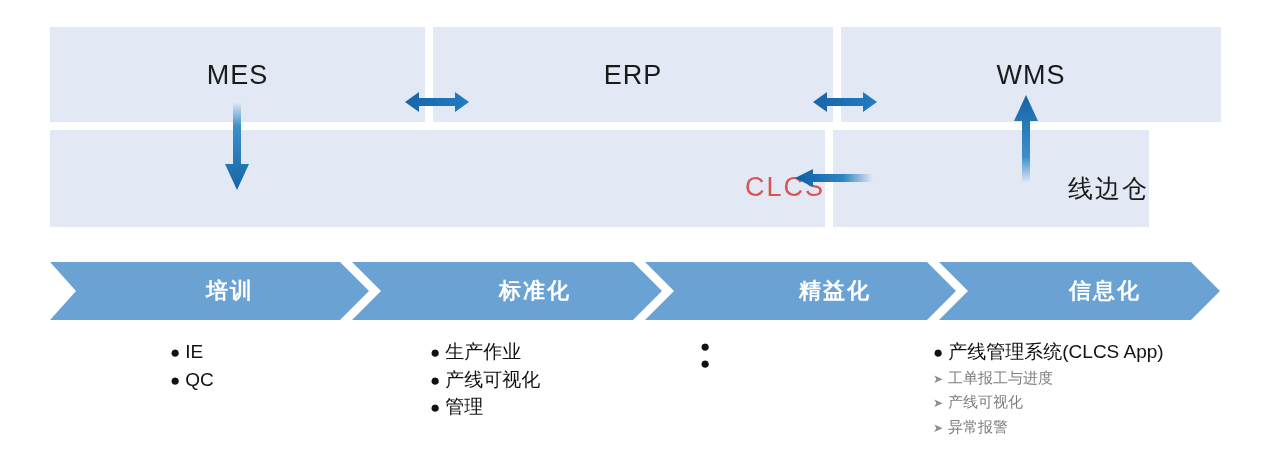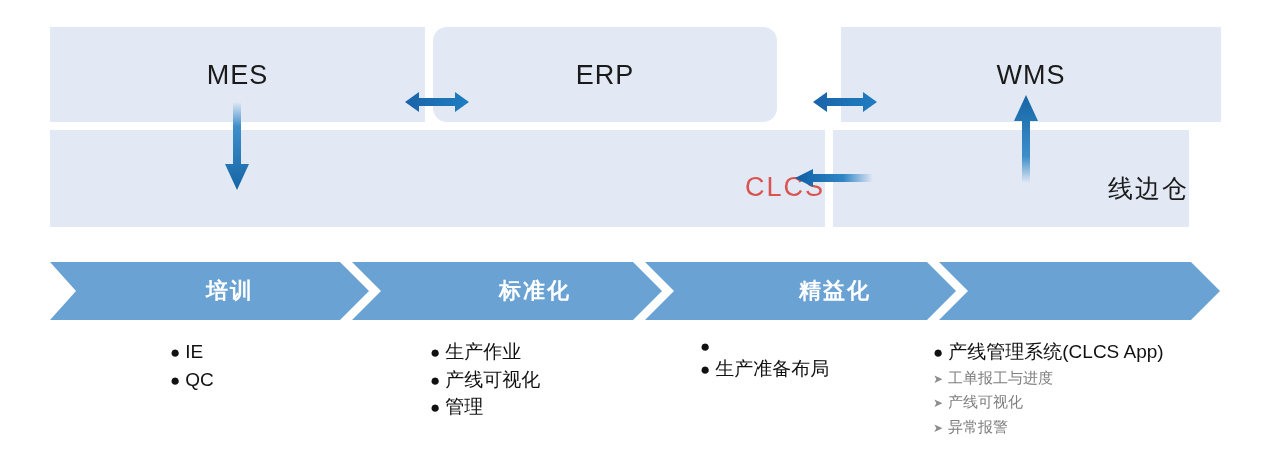--- a/index.html
+++ b/index.html
@@ -26,25 +26,25 @@
   .panel {
     position: absolute;
     background: #e2e8f4;
   }
   
   .panel.r1 { top: 0; height: 95px; }
   
   .panel.r2 { top: 103px; height: 97px; }
 
   .p-mes  { left: 0;   width: 375px; }
-  .p-erp  { left: 383px; width: 344px; border-radius: 14px; }
+  .p-erp  { left: 383px; width: 400px; }
   .p-wms  { left: 791px; width: 380px; }
 
   .p-clcs { left: 0;   width: 775px; }
-  .p-wip  { left: 783px; width: 356px; }
+  .p-wip  { left: 783px; width: 316px; }
 
   .panel-label {
     position: absolute;
     width: 100%;
     text-align: center;
     font-size: 27px;
     color: #1a1a1a;
     letter-spacing: 1px;
     white-space: nowrap;
   }
@@ -228,20 +228,21 @@
     <path d="M302 0 L583 0 L612 29 L583 58 L302 58 L331 29 Z" fill="#6aa2d4"></path>
 
     <path d="M595 0 L877 0 L906 29 L877 58 L595 58 L624 29 Z" fill="#6aa2d4"></path>
 
     <path d="M889 0 L1141 0 L1170 29 L1141 58 L889 58 L918 29 Z" fill="#6aa2d4"></path>
   </svg>
 
   <div class="chev-label cl0">培训</div>
   <div class="chev-label cl1">标准化</div>
   <div class="chev-label cl2">精益化</div>
+  <div class="chev-label cl3">信息化</div>
 </div>
 
 <div class="bullet-col bc0">
   <div class="bullet-item">
     <span class="dot">●</span>
     <span>IE</span>
   </div>
   <div class="bullet-item">
     <span class="dot">●</span>
     <span>QC</span>
@@ -262,21 +263,20 @@
     <span>管理</span>
   </div>
 </div>
 
 <div class="bullet-col bc2">
   <div class="bullet-item">
     <span class="dot">●</span>
   </div>
   <div class="bullet-item">
     <span class="dot">●</span>
-    <span>生产准备布局</span>
   </div>
 </div>
 
 <div class="bullet-col bc3">
   <div class="bullet-item">
     <span class="dot">●</span>
     <span>产线管理系统(CLCS App)</span>
   </div>
   <div class="sub-item">
     <span class="caret">➤</span>

